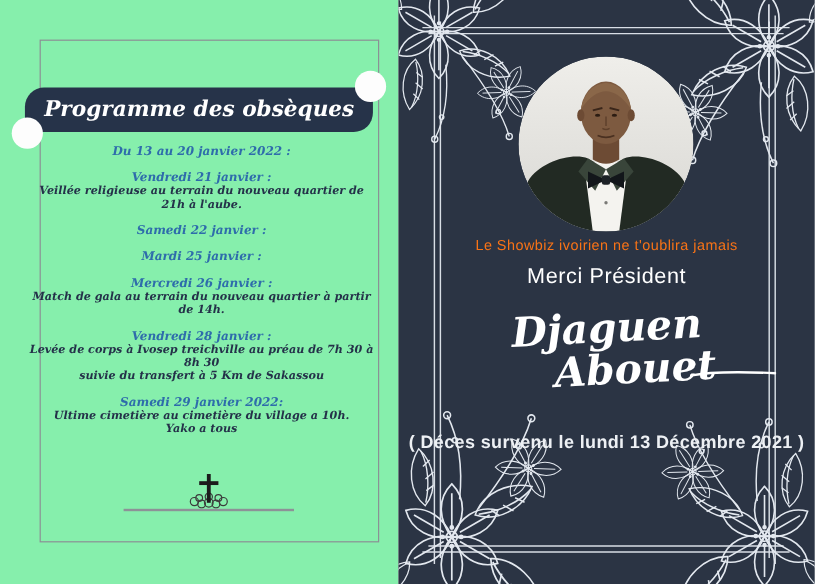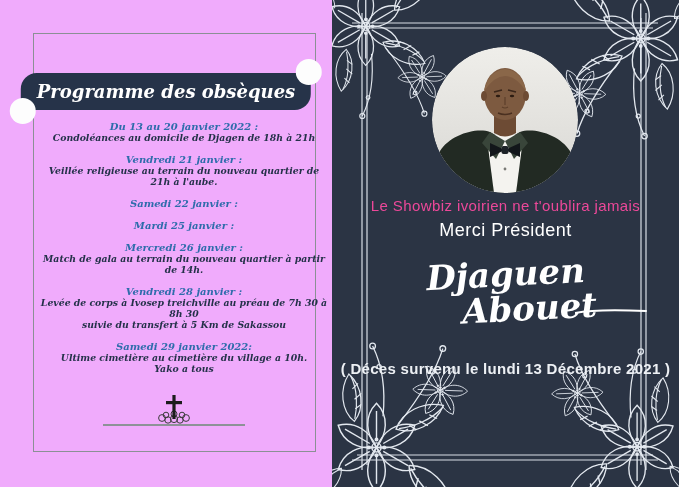--- a/index.html
+++ b/index.html
@@ -1,44 +1,44 @@
 <!DOCTYPE html>
 <html><head>
 <meta charset="utf-8">
 <style>
   * { margin:0; padding:0; box-sizing:border-box; }
   body { width:679px; height:487px; overflow:hidden; font-family:"Liberation Sans", sans-serif; background:#fff; }
   .stage { position:relative; width:679px; height:487px; display:flex; }
 
   
-  .left-page { position:relative; width:332px; height:487px; background:#f0abfc; flex:0 0 332px; }
+  .left-page { position:relative; width:332px; height:487px; background:#86efac; flex:0 0 332px; }
   .page-border { position:absolute; left:33px; top:33px; width:283px; height:419px; border:1.5px solid #8b9095; }
   .banner { position:absolute; top:73px; left:50%; transform:translateX(-50%);
             background:#263349; color:#fff; white-space:nowrap;
             font:italic bold 18px "DejaVu Serif", serif; padding:8px 16px;
             border-radius:16px 10px 16px 10px; }
   .banner::before { content:""; position:absolute; left:-11px; bottom:-14px; width:26px; height:26px;
                     background:#fdfdfd; border-radius:50%; }
   .banner::after  { content:""; position:absolute; right:-11px; top:-14px; width:26px; height:26px;
                     background:#fdfdfd; border-radius:50%; }
-  .schedule { position:absolute; top:121px; left:40px; width:288px; text-align:center;
+  .schedule { position:absolute; top:121px; left:24px; width:288px; text-align:center;
               font-family:"DejaVu Serif", serif; font-style:italic; font-weight:bold; }
   .entry { margin-bottom:11px; line-height:11px; }
   .entry .date { color:#2e6cab; font-size:10px; display:block; }
   .entry .line { color:#243149; font-size:9.3px; display:block; }
   .cross-wrap { position:absolute; top:394px; left:0; width:348px; text-align:center; }
   .divider { position:absolute; top:424px; left:103px; width:142px; height:2px; background:#8d9297; }
 
   
   .right-card { position:relative; width:347px; height:487px; background:#2b3444; overflow:hidden; flex:0 0 347px; }
   .deco-svg { position:absolute; left:0; top:0; z-index:1; }
   .photo { position:absolute; left:100px; top:47px; width:146px; height:146px; border-radius:50%;
            overflow:hidden; z-index:2; }
   .card-text { position:absolute; left:0; width:347px; text-align:center; z-index:3; color:#fff; }
-  .tribute { top:197px; font-size:15px; letter-spacing:0.4px; color:#ec4899; }
+  .tribute { top:197px; font-size:12px; letter-spacing:0.4px; color:#f97316; }
   .main-title { top:220px; font-size:18px; letter-spacing:0.5px; color:#ffffff; }
   .name1 { top:254px; font:italic bold 34px "DejaVu Serif", serif; transform:rotate(-3deg); }
   .name2 { top:288px; left:24px; font:italic bold 34px "DejaVu Serif", serif; transform:rotate(-3deg); }
   .flourish { position:absolute; top:309px; left:243px; width:72px; height:6px; z-index:3; }
   .notice { top:360px; font-size:15px; color:#edf0f4; letter-spacing:0.3px;font-weight:bold; }
 </style>
 </head>
 <body>
 
 <div class="stage">
@@ -46,21 +46,20 @@
   <div class="left-page">
     <div class="page-border"></div>
 
     <div class="banner">
       <span>Programme des obsèques</span>
     </div>
 
     <div class="schedule">
       <div class="entry">
         <span class="date">Du 13 au 20 janvier 2022 :</span>
-        <span class="line">Condoléances au domicile de Djagen de 18h à 21h</span>
       </div>
       <div class="entry">
         <span class="date">Vendredi 21 janvier :</span>
         <span class="line">Veillée religieuse au terrain du nouveau quartier de 21h à l'aube.</span>
       </div>
       <div class="entry">
         <span class="date">Samedi 22 janvier :</span>
       </div>
       <div class="entry">
         <span class="date">Mardi 25 janvier :</span>

